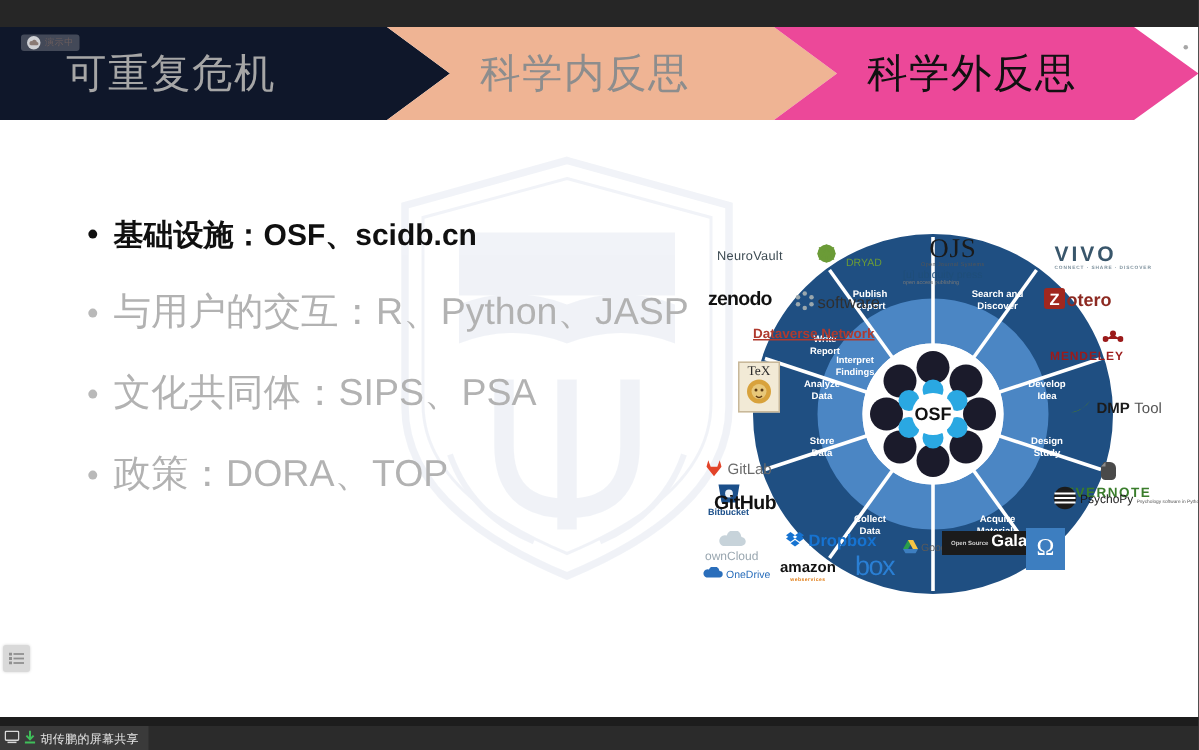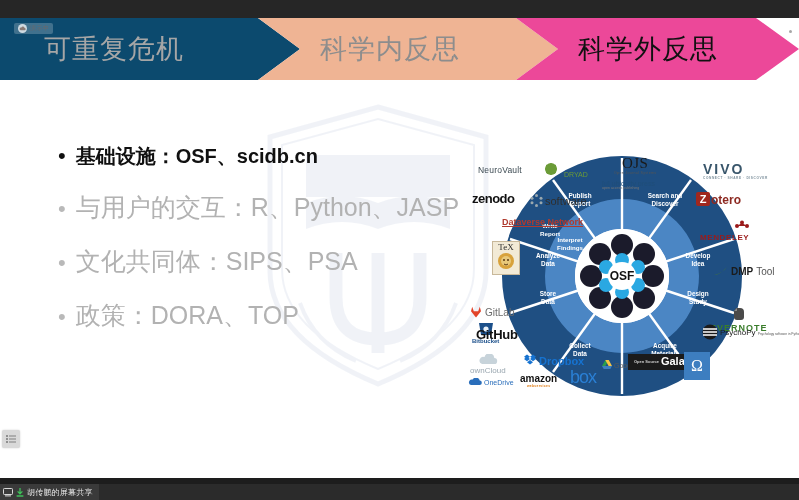--- a/index.html
+++ b/index.html
@@ -9,21 +9,21 @@
   
   .topbar{position:absolute;left:0;top:0;width:799px;height:18px;background:#262626;}
 
   
   .slide{position:absolute;left:0;top:18px;width:799px;height:460px;background:#ffffff;overflow:hidden;}
 
   
   .banner{position:absolute;left:0;top:0;width:799px;height:62px;}
   .chev{position:absolute;top:0;height:62px;display:flex;align-items:center;}
   .chev span{font-size:27px;letter-spacing:1px;white-space:nowrap;}
-  .chev1{left:0;width:300px;background:#0c4a6e;
+  .chev1{left:0;width:300px;background:#0f172a;
          clip-path:polygon(0 0, 258px 0, 300px 50%, 258px 100%, 0 100%);}
   .chev1 span{margin-left:44px;color:#a6a6a6;}
   .chev2{left:258px;width:300px;background:#efb494;
          clip-path:polygon(0 0, 258px 0, 300px 50%, 258px 100%, 0 100%, 42px 50%);}
   .chev2 span{margin-left:62px;color:#8d8d8d;}
   .chev3{left:516px;width:283px;background:#ec4899;
          clip-path:polygon(0 0, 240px 0, 283px 50%, 240px 100%, 0 100%, 42px 50%);}
   .chev3 span{margin-left:62px;color:#111111;}
 
   
@@ -53,21 +53,21 @@
 
   
   .figure{position:absolute;left:462px;top:118px;width:320px;height:270px;}
   .fig-svg{position:absolute;left:0;top:0;}
   .logo{position:absolute;white-space:nowrap;font-size:8px;line-height:1.05;}
 
   .lg-neurovault{left:16px;top:30px;color:#3c4a52;font-size:8.5px;letter-spacing:.2px;}
   .lg-dryad{left:78px;top:26px;color:#6b9b37;font-size:7px;text-align:center;}
   .lg-dryad .d-ico{width:22px;height:16px;margin:0 auto;}
   .lg-ojs{left:152px;top:20px;text-align:center;color:#1a1a1a;}
-  .lg-ojs .o-big{font-size:15px;font-family:"Liberation Serif",serif;letter-spacing:.5px;}
+  .lg-ojs .o-big{font-size:18px;font-family:"Liberation Serif",serif;letter-spacing:.5px;}
   .lg-ojs .o-sub{font-size:3.6px;color:#555;letter-spacing:.3px;}
   .lg-ubiquity{left:140px;top:44px;color:#1f4e79;font-size:7px;}
   .lg-ubiquity .u-sub{font-size:3.6px;color:#777;}
   .lg-vivo{left:222px;top:26px;color:#39566b;font-size:14px;letter-spacing:2px;font-weight:700;margin-left:19px;}
   .lg-vivo .v-sub{font-size:3.2px;letter-spacing:.6px;color:#7d909c;}
   .lg-zenodo{left:10px;top:56px;color:#111;font-size:13px;font-weight:bold;letter-spacing:-.5px;}
   .lg-figshare{left:68px;top:58px;color:#2f2f2f;font-size:11px;display:flex;align-items:center;gap:2px;}
   .lg-zotero{left:234px;top:56px;color:#8d2a22;font-size:12px;font-weight:bold;display:flex;align-items:center;gap:1px;}
   .lg-mendeley{left:238px;top:84px;color:#9b1b1b;font-size:8px;font-weight:bold;letter-spacing:.6px;display:flex;align-items:flex-end;gap:3px;flex-direction:column;}
   .lg-dataverse{left:40px;top:82px;color:#b03a2e;font-size:9px;font-weight:bold;text-align:right;line-height:1.0;text-decoration:underline;}

